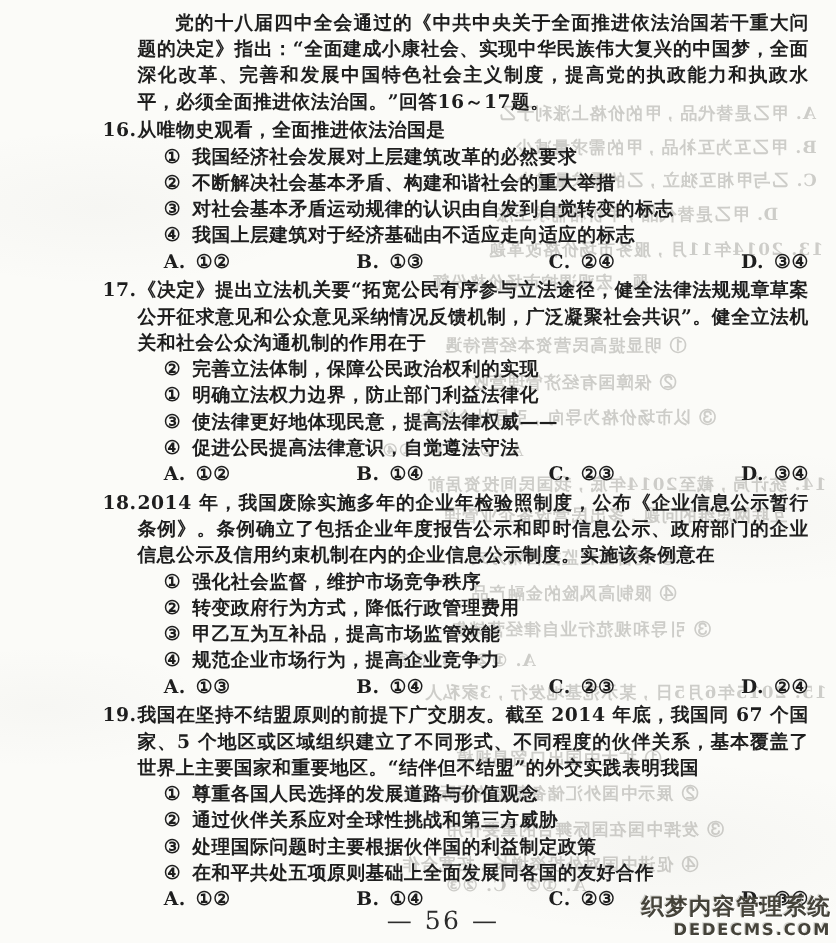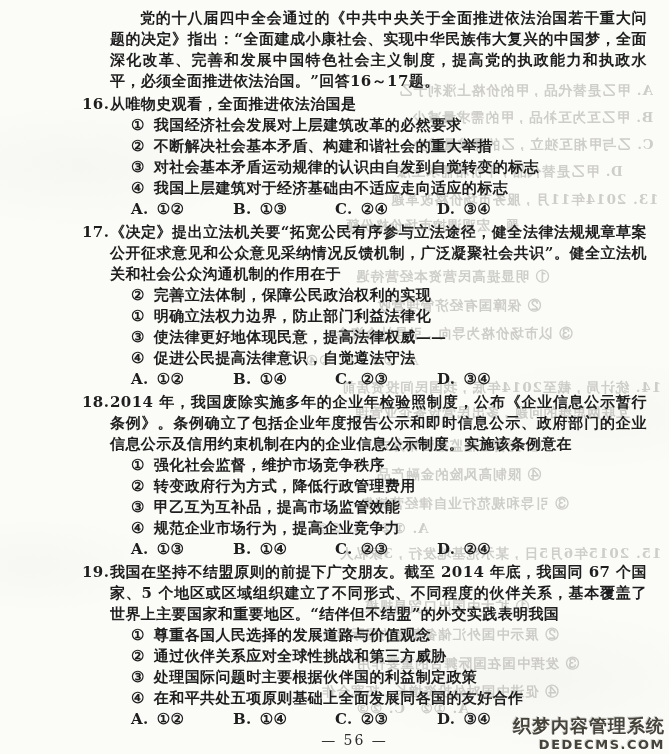--- a/index.html
+++ b/index.html
@@ -15,34 +15,34 @@
   .main{
     position:absolute;left:110px;top:8px;width:537px;
     font-size:15px;line-height:21px;color:#1e1e1e;font-weight:600;letter-spacing:0.4px;
     text-align:justify;
   }
   .intro{text-indent:2em;margin:0 0 2px 0;}
   .q{position:relative;margin-top:2px;}
   .qnum{position:absolute;left:-28px;top:0;}
   .opt{padding-left:21px;}
   .opt .marker{margin-right:9px;}
-  .answers{padding-left:21px;display:flex;}
+  .answers{padding-left:21px;display:flex;justify-content:space-between;}
   .answers .ans{width:102px;white-space:nowrap;}
   .answers .ans:last-child{width:auto;}
   .ans .lab{margin-right:8px;}
   
   .bleed{position:absolute;inset:0;pointer-events:none;}
   .bleed span{
     position:absolute;transform:scaleX(-1);white-space:nowrap;
     color:#a9a8a3;opacity:0.55;font-size:13.5px;font-weight:600;
     letter-spacing:1px;filter:blur(0.4px);
   }
   .pagenum{
     position:absolute;left:40px;right:0;bottom:6px;text-align:center;
-    font-size:14px;color:#2c2c2c;letter-spacing:2px;
+    font-size:20px;color:#2c2c2c;letter-spacing:2px;
   }
   .watermark{
     position:absolute;right:4px;bottom:2px;text-align:center;line-height:1.18;
     color:#45433a;font-weight:bold;font-family:"DejaVu Sans","Liberation Sans",sans-serif;
     text-shadow:1px 1px 0 rgba(255,255,255,0.85), -1px -1px 0 rgba(60,60,50,0.2);
   }
   .watermark .l1{font-size:18px;letter-spacing:1px;margin-left:35px;}
   .watermark .l2{font-size:13px;letter-spacing:1.5px;text-align:right;}
 </style>
 </head>

